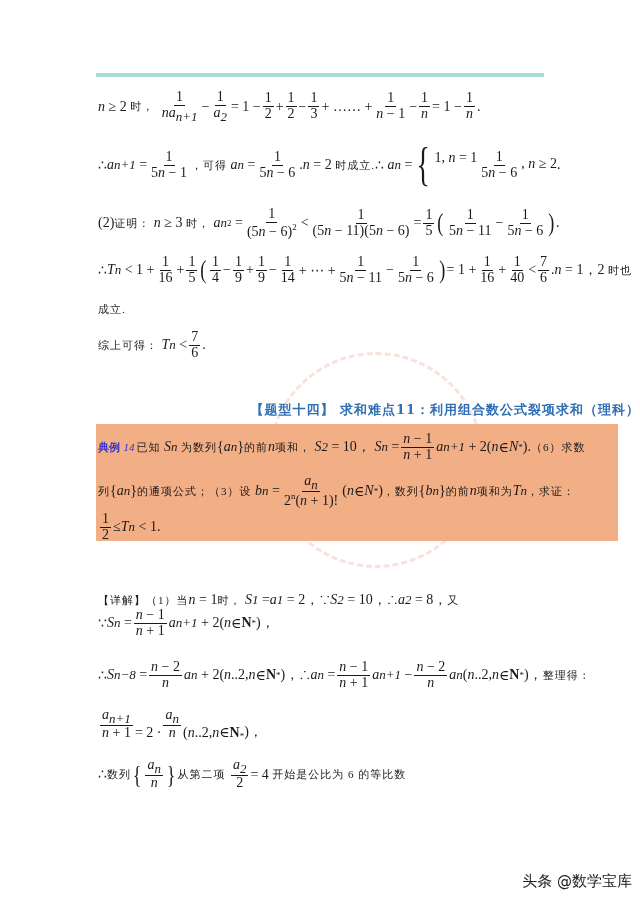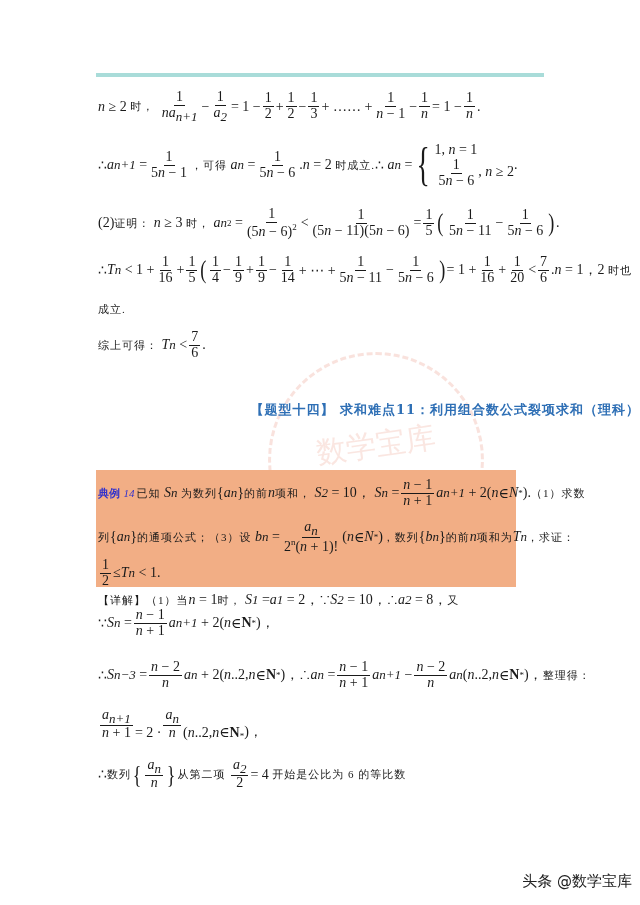--- a/index.html
+++ b/index.html
@@ -11,27 +11,27 @@
   .line { position: absolute; left: 98px; font-size: 14px; white-space: nowrap; display: flex; align-items: center; }
   .cn { font-size: 11px; letter-spacing: 1px; }
   i.v { font-style: italic; }
   .frac { display: inline-flex; flex-direction: column; align-items: center; vertical-align: middle; margin: 0 2px; line-height: 1.05; }
   .frac .num { padding: 0 2px; border-bottom: 1px solid #1a1a1a; text-align: center; }
   .frac .den { padding: 0 2px; text-align: center; }
   sub { font-size: 13px; font-style: italic; }
   sup { font-size: 9px; }
   .paren { font-size: 26px; font-weight: 200; transform: scaleX(0.7); display: inline-block; }
   .brace { font-size: 46px; font-weight: 200; transform: scaleX(0.6); display: inline-block; line-height: 1; }
-  .cases { display: inline-flex; flex-direction: column; margin-left: 0; }
+  .cases { display: inline-flex; flex-direction: row; margin-left: 0; }
   .section-title {
     position: absolute; left: 0; width: 640px; top: 401px; text-align: right;
     color: #2e6fb5; font-weight: bold; font-size: 13px; letter-spacing: 1px;
     font-family: "DejaVu Serif", serif;
   }
-  .box { position: absolute; left: 96px; top: 470px; width: 420px; height: 117px; background: #f2ae85; }
+  .box { position: absolute; left: 96px; top: 424px; width: 522px; height: 117px; background: #f2ae85; }
   .box .line { left: 2px; }
   .tag { color: #3333cc; font-weight: bold; font-size: 11px; }
   .tagnum { color: #3333cc; font-style: italic; font-size: 11px; margin-right: 2px; }
   .watermark {
     position: absolute; left: 268px; top: 352px; width: 210px; height: 210px; border-radius: 50%;
     border: 3px dashed rgba(230,140,120,0.25); pointer-events: none;
   }
   .watermark span {
     position: absolute; top: 70px; width: 100%; text-align: center; font-size: 30px;
     color: rgba(230,140,120,0.22); font-family: "DejaVu Sans", sans-serif; transform: rotate(-8deg);
@@ -169,21 +169,21 @@
   <span class="frac">
       <span class="num">1</span>
       <span class="den">5<i class="v">n</i> − 6</span>
     </span><span class="paren">)</span>= 1 +
   <span class="frac">
       <span class="num">1</span>
       <span class="den">16</span>
     </span>+
   <span class="frac">
       <span class="num">1</span>
-      <span class="den">20</span>
+      <span class="den">40</span>
     </span>&lt;
   <span class="frac">
       <span class="num">7</span>
       <span class="den">6</span>
     </span>.<i class="v">n</i>&nbsp;= 1，2&nbsp;<span class="cn">时也</span>
 </div>
 <div class="line cn" style="top:302px;">成立.</div>
 
 <div class="line" style="top:330px;">
   <span class="cn">综上可得：</span>&nbsp;
@@ -196,21 +196,21 @@
 
 <div class="section-title">【题型十四】 求和难点11：利用组合数公式裂项求和（理科）</div>
 
 <div class="box">
   <div class="line" style="top:8px;">
     <span class="tag">典例</span>&nbsp;<span class="tagnum">14</span>
     <span class="cn">已知</span>&nbsp;<i class="v">S</i><sub>n</sub>&nbsp;<span class="cn">为数列</span>{<i class="v">a</i><sub>n</sub>}<span class="cn">的前</span><i class="v">n</i><span class="cn">项和，</span>&nbsp;<i class="v">S</i><sub>2</sub>&nbsp;= 10，&nbsp;<i class="v">S</i><sub>n</sub>&nbsp;=
     <span class="frac">
         <span class="num"><i class="v">n</i> − 1</span>
         <span class="den"><i class="v">n</i> + 1</span>
-      </span><i class="v">a</i><sub>n+1</sub>&nbsp;+ 2(<i class="v">n</i> ∈ <i class="v">N</i><sup>*</sup>).<span class="cn">（1）求数</span>
+      </span><i class="v">a</i><sub>n+1</sub>&nbsp;+ 2(<i class="v">n</i> ∈ <i class="v">N</i><sup>*</sup>).<span class="cn">（6）求数</span>
   </div>
   <div class="line" style="top:50px;">
     <span class="cn">列</span>{<i class="v">a</i><sub>n</sub>}<span class="cn">的通项公式；（3）设</span>&nbsp;<i class="v">b</i><sub>n</sub>&nbsp;=
     <span class="frac">
         <span class="num"><i class="v">a</i><sub>n</sub></span>
         <span class="den">2<sup>n</sup>(<i class="v">n</i> + 1)!</span>
       </span>(<i class="v">n</i> ∈ <i class="v">N</i><sup>*</sup>)<span class="cn">，数列</span>{<i class="v">b</i><sub>n</sub>}<span class="cn">的前</span><i class="v">n</i><span class="cn">项和为</span><i class="v">T</i><sub>n</sub><span class="cn">，求证：</span>
   </div>
   <div class="line" style="top:88px;">
     <span class="frac">
@@ -224,21 +224,21 @@
   <span class="cn">【详解】</span><span class="cn">（1）当</span><i class="v">n</i>&nbsp;= 1<span class="cn">时，</span>&nbsp;<i class="v">S</i><sub>1</sub>&nbsp;= <i class="v">a</i><sub>1</sub>&nbsp;= 2，∵ <i class="v">S</i><sub>2</sub>&nbsp;= 10，∴ <i class="v">a</i><sub>2</sub>&nbsp;= 8，<span class="cn">又</span>
 </div>
 <div class="line" style="top:608px;">
   ∵ <i class="v">S</i><sub>n</sub>&nbsp;=
   <span class="frac">
       <span class="num"><i class="v">n</i> − 1</span>
       <span class="den"><i class="v">n</i> + 1</span>
     </span><i class="v">a</i><sub>n+1</sub>&nbsp;+ 2(<i class="v">n</i> ∈ <b>N</b><sup>*</sup>)，
 </div>
 <div class="line" style="top:660px;">
-  ∴ <i class="v">S</i><sub>n−3</sub>&nbsp;=
+  ∴ <i class="v">S</i><sub>n−8</sub>&nbsp;=
   <span class="frac">
       <span class="num"><i class="v">n</i> − 2</span>
       <span class="den"><i class="v">n</i></span>
     </span><i class="v">a</i><sub>n</sub>&nbsp;+ 2(<i class="v">n</i>..2, <i class="v">n</i> ∈ <b>N</b><sup>*</sup>)，∴ <i class="v">a</i><sub>n</sub>&nbsp;=
   <span class="frac">
       <span class="num"><i class="v">n</i> − 1</span>
       <span class="den"><i class="v">n</i> + 1</span>
     </span><i class="v">a</i><sub>n+1</sub>&nbsp;−
   <span class="frac">
       <span class="num"><i class="v">n</i> − 2</span>

